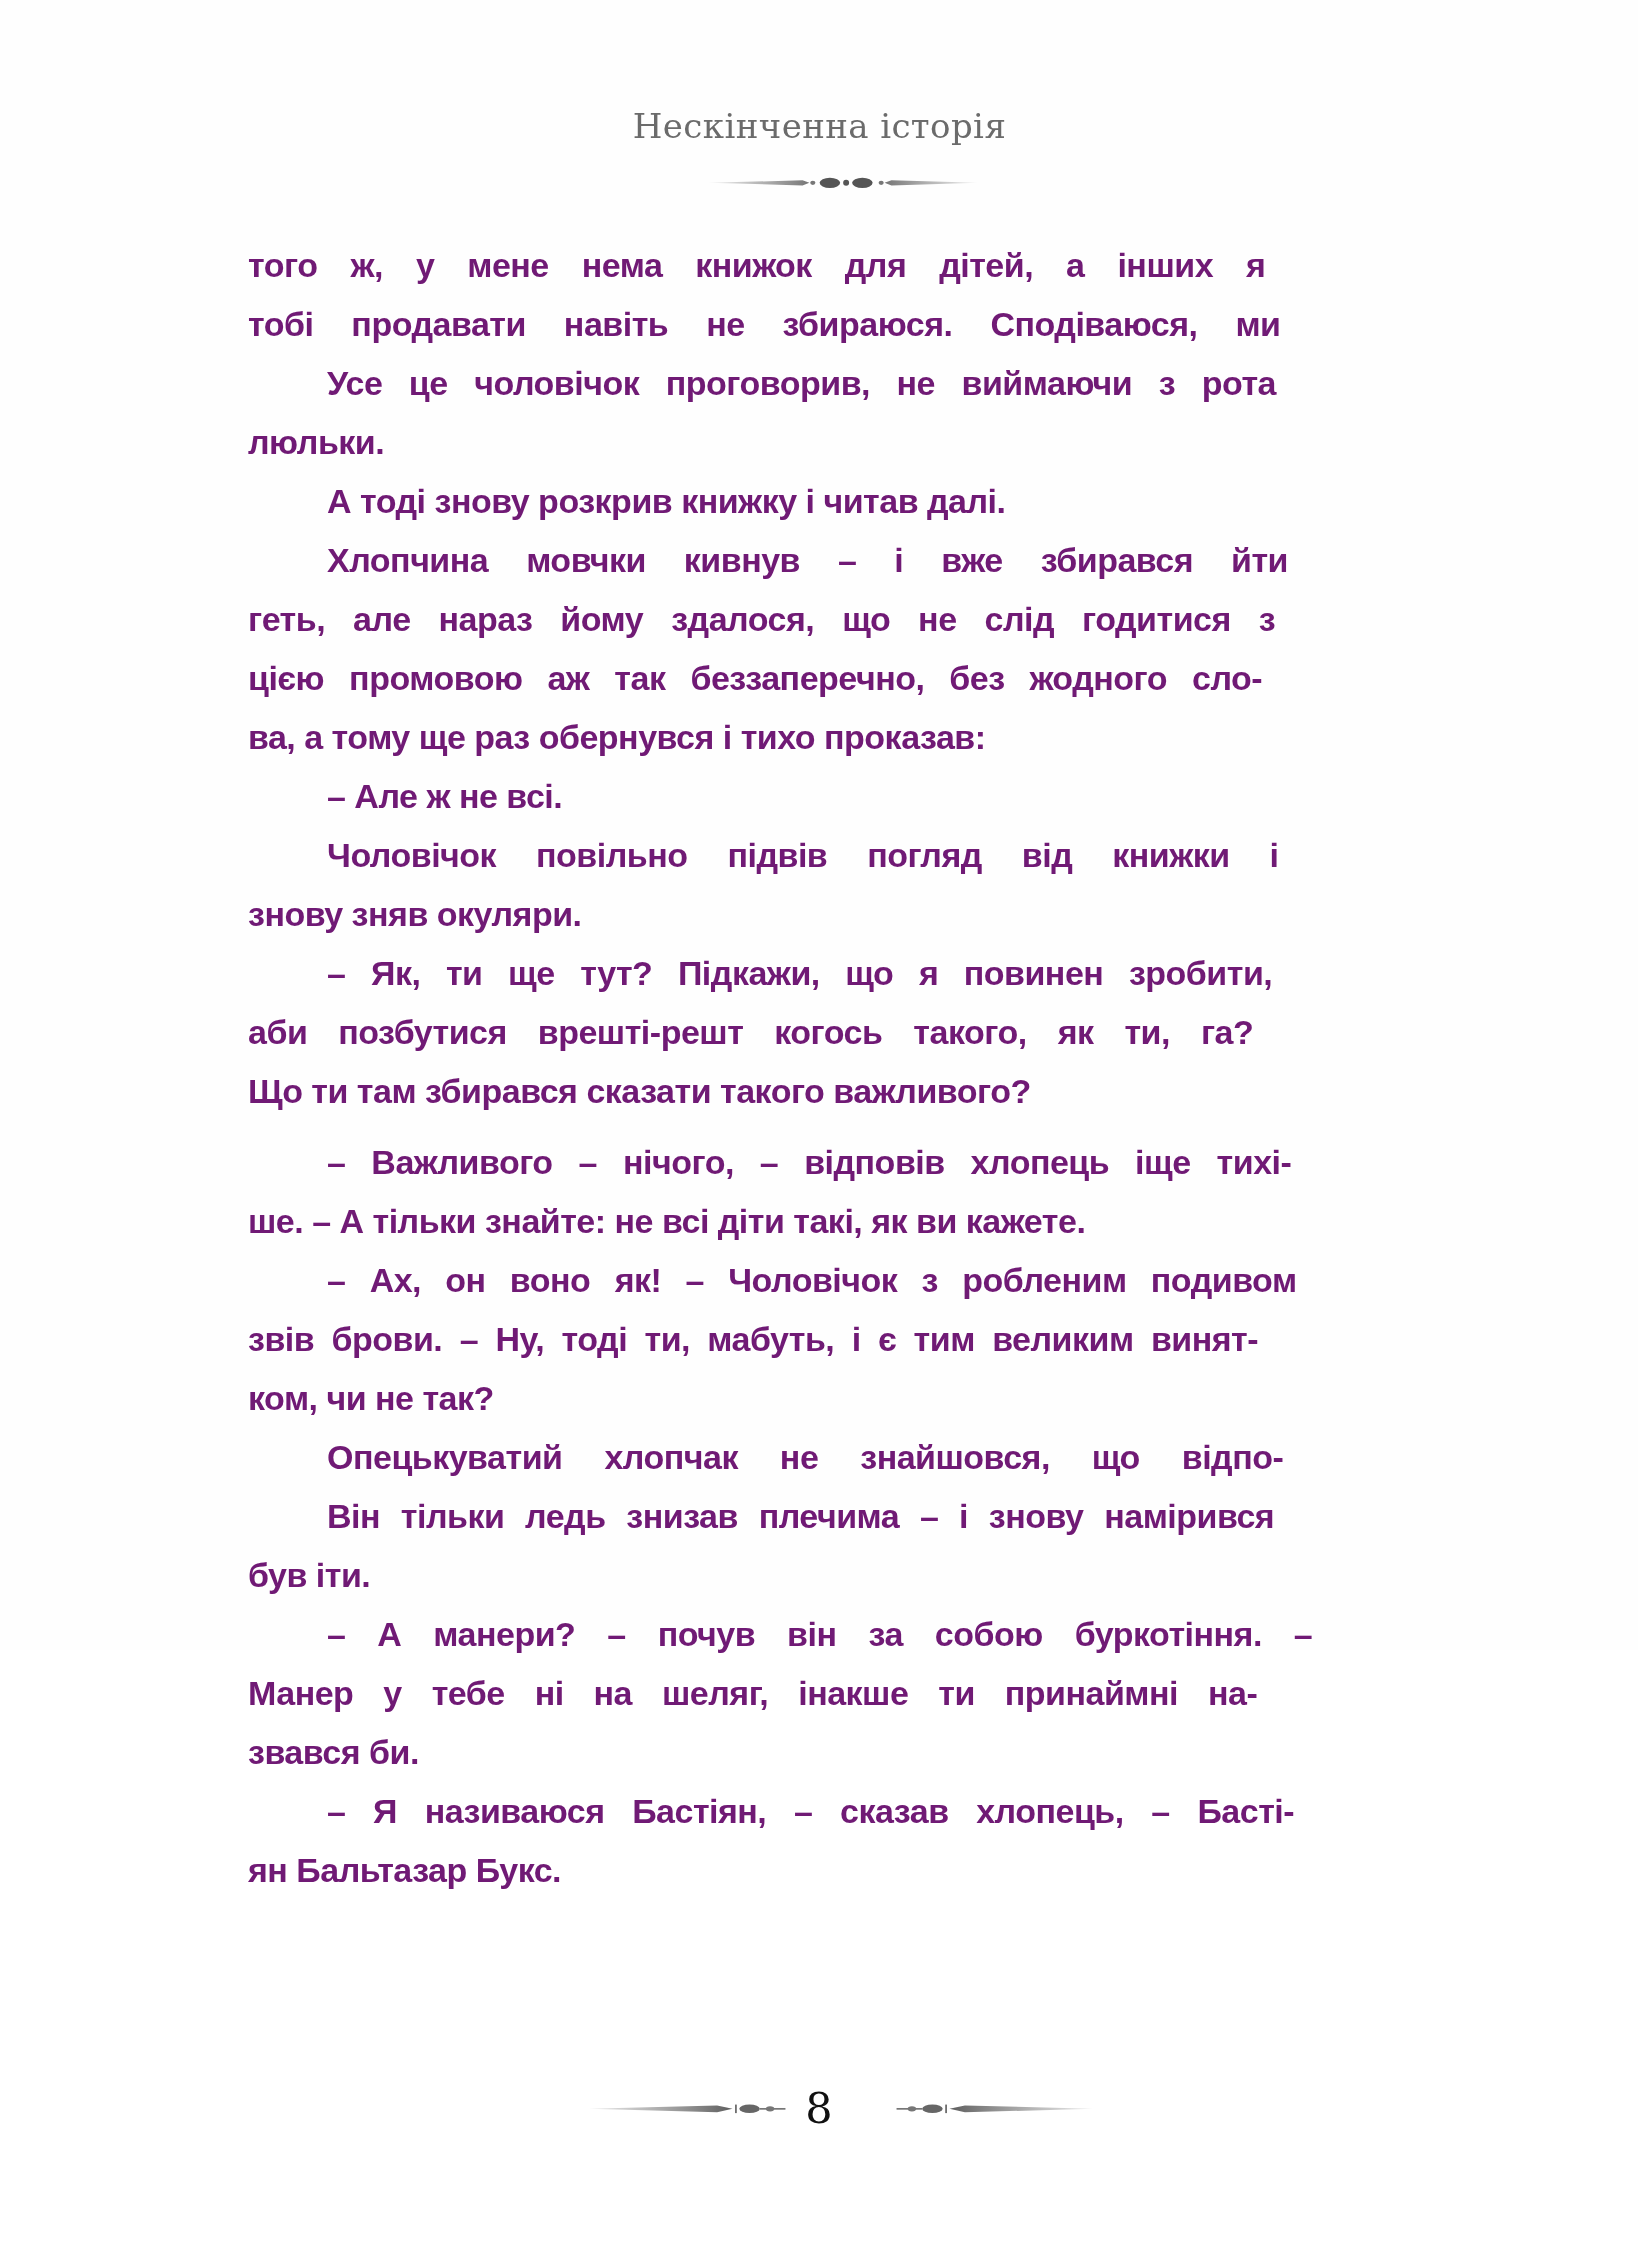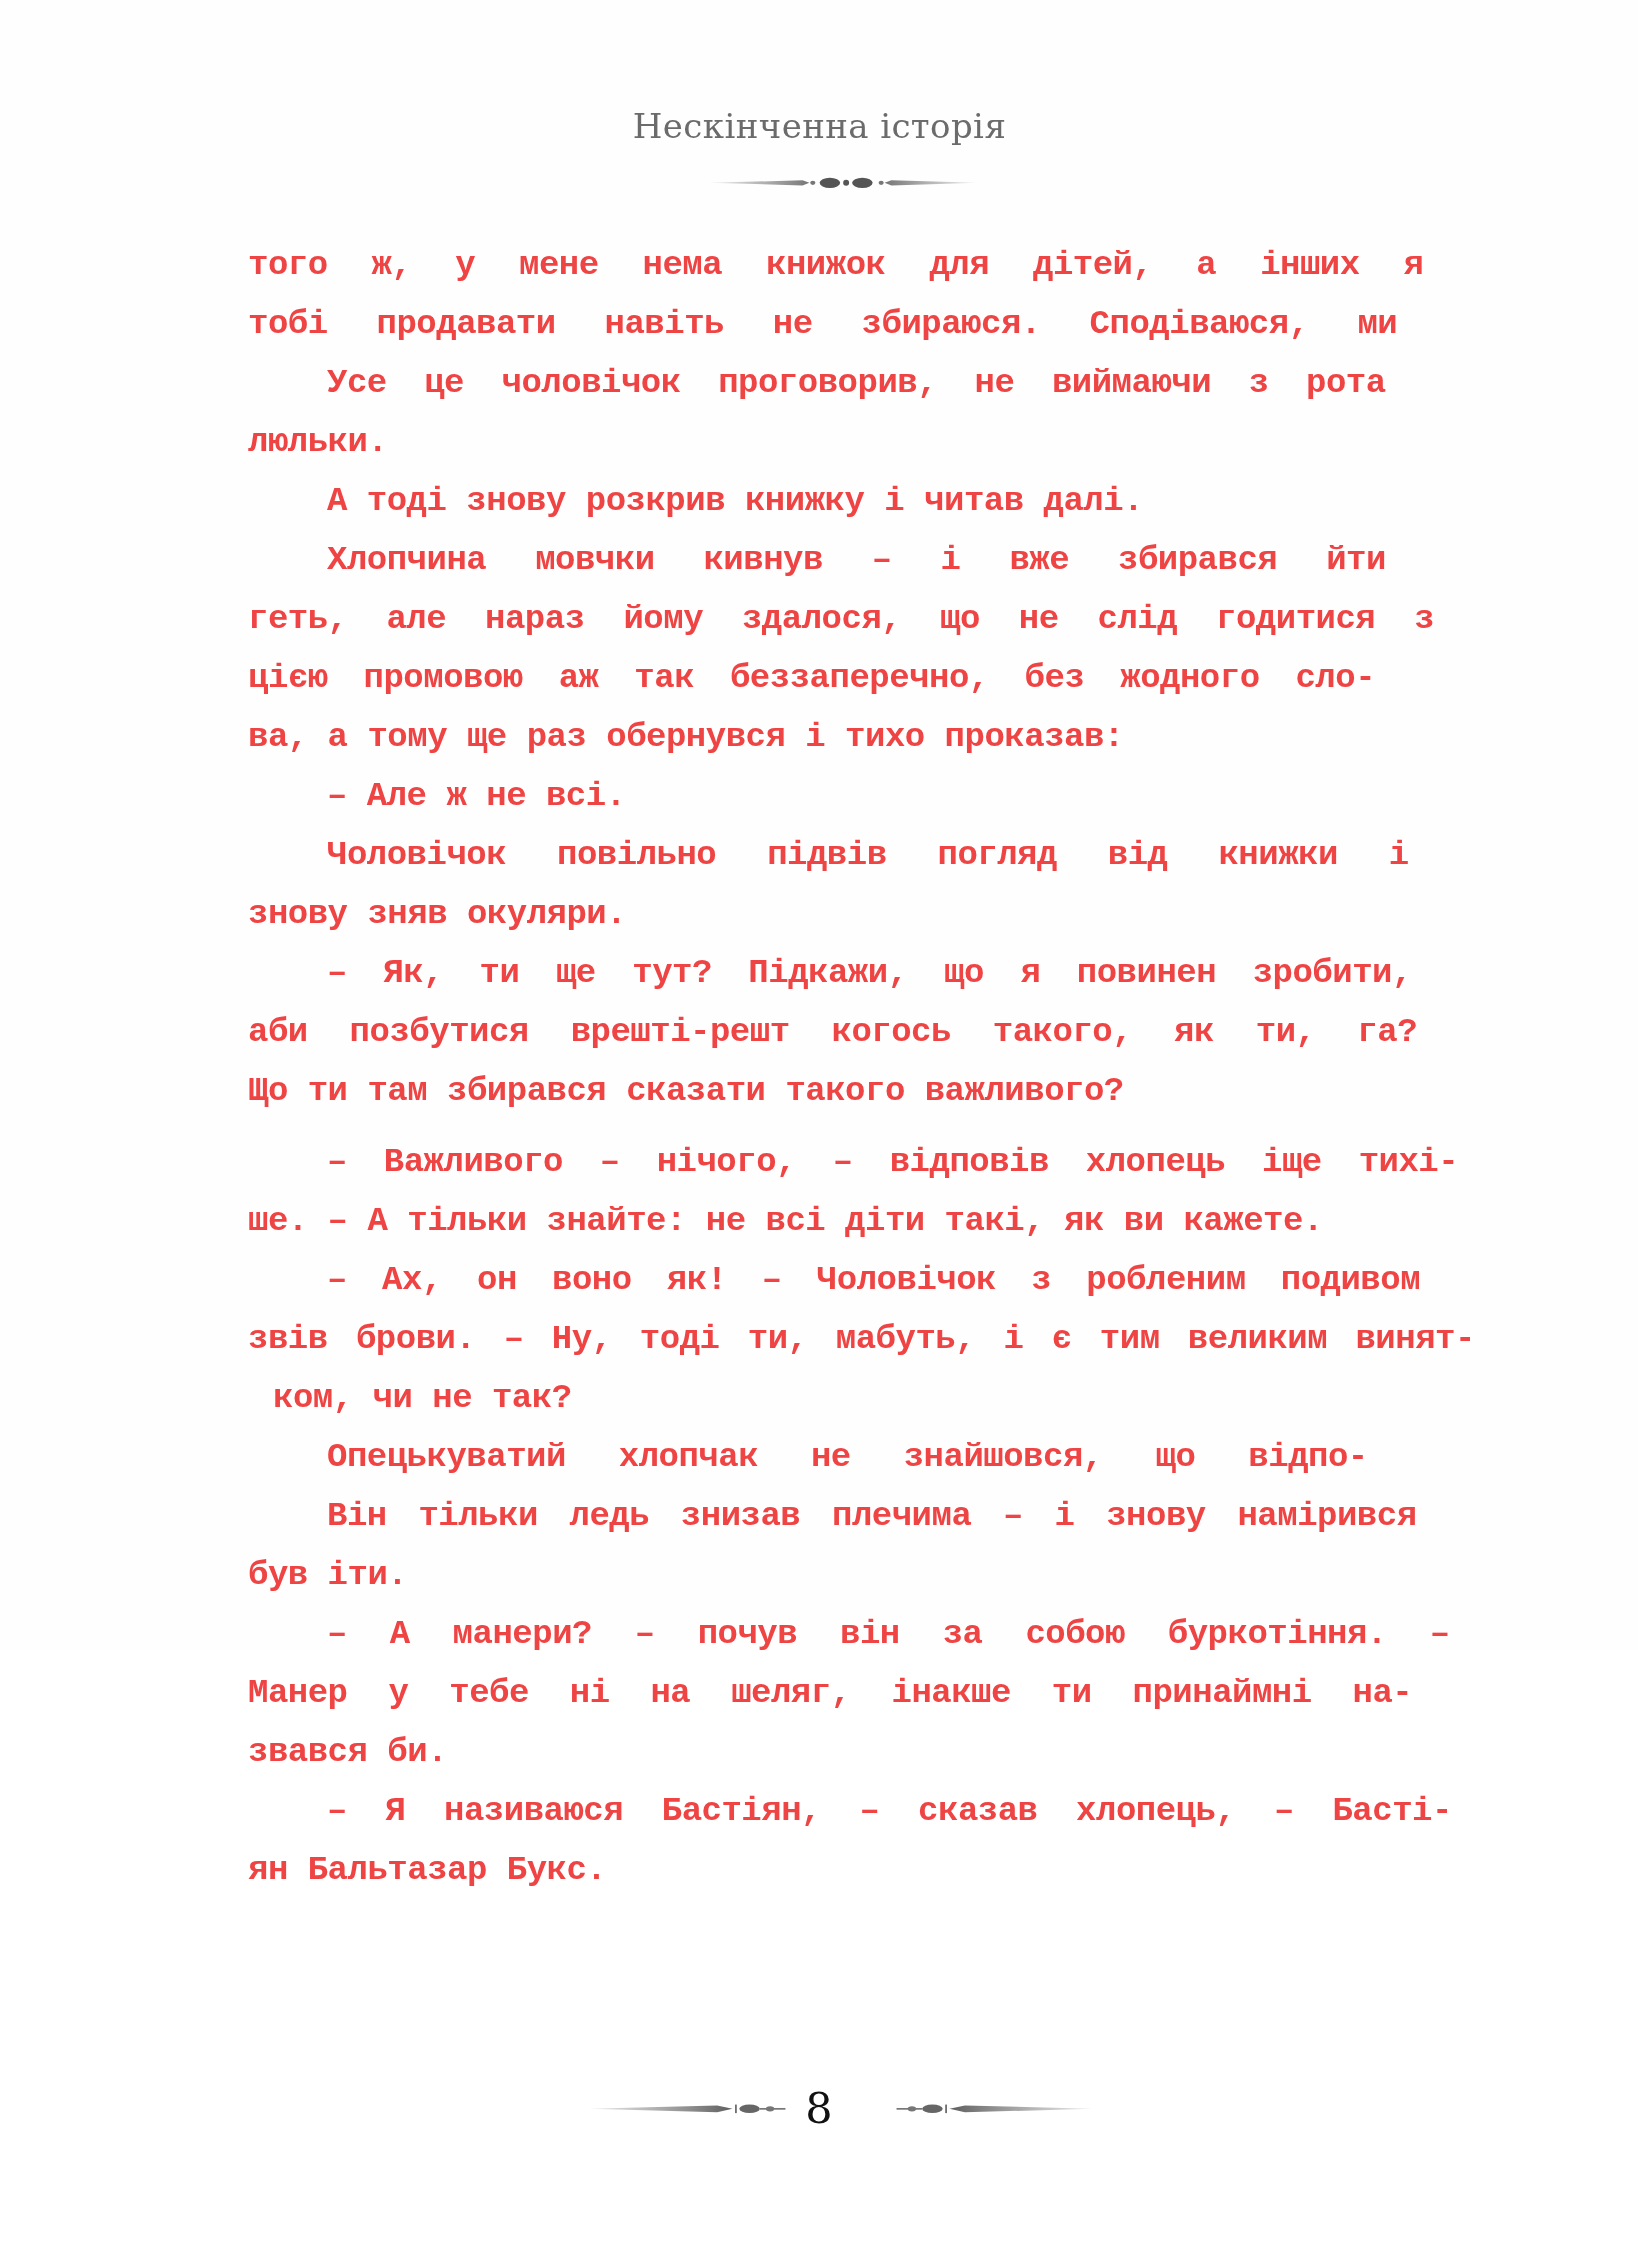--- a/index.html
+++ b/index.html
@@ -8,22 +8,22 @@
   .running-head {
     position: absolute; left: 0; width: 1639px; top: 106px; text-align: center;
     font-family: "DejaVu Serif", serif; font-size: 34px; color: #6b6b6b;
     letter-spacing: 0.4px;
   }
   .head-ornament {
     position: absolute; left: 700px; top: 176px; width: 282px; height: 13.7px;
   }
   .text-block {
     position: absolute; left: 248px; top: 241px; width: 1199px;
-    font-family: Liberation Mono, monospace; font-weight: bold; font-size: 34px;
-    color: #ef4444; letter-spacing: -0.5px;
+    font-family: Liberation Sans, sans-serif; font-weight: bold; font-size: 34px;
+    color: #701a75; letter-spacing: -0.5px;
   }
   .line {
     height: 59px; line-height: 48px; white-space: nowrap;
     text-align: justify; text-align-last: justify;
   }
   .line.indent { padding-left: 79px; }
   .line.last { text-align-last: left; }
   .folio {
     position: absolute; left: 0; width: 1639px; top: 2083px; height: 51px;
   }
@@ -74,21 +74,21 @@
       <div class="line indent last" style="white-space: nowrap;"><span style="display: inline-block;">– Але ж не всі.</span></div>
       <div class="line indent" style="white-space: nowrap;"><span style="display: inline-block; word-spacing: 31px;">Чоловічок повільно підвів погляд від книжки і</span></div>
       <div class="line last" style="white-space: nowrap;"><span style="display: inline-block;">знову зняв окуляри.</span></div>
       <div class="line indent" style="white-space: nowrap;"><span style="display: inline-block; word-spacing: 16.6px;">– Як, ти ще тут? Підкажи, що я повинен зробити,</span></div>
       <div class="line" style="white-space: nowrap;"><span style="display: inline-block; word-spacing: 22px;">аби позбутися врешті-решт когось такого, як ти, га?</span></div>
       <div class="line last" style="white-space: nowrap;"><span style="display: inline-block;">Що ти там збирався сказати такого важливого?</span></div>
       <div class="line indent" style="white-space: nowrap; margin-top: 12px;"><span style="display: inline-block; word-spacing: 17px;">– Важливого – нічого, – відповів хлопець іще тихі-</span></div>
       <div class="line last" style="white-space: nowrap;"><span style="display: inline-block;">ше. – А тільки знайте: не всі діти такі, як ви кажете.</span></div>
       <div class="line indent" style="white-space: nowrap;"><span style="display: inline-block; word-spacing: 15.3px;">– Ах, он воно як! – Чоловічок з робленим подивом</span></div>
       <div class="line" style="white-space: nowrap;"><span style="display: inline-block; word-spacing: 8.4px;">звів брови. – Ну, тоді ти, мабуть, і є тим великим винят-</span></div>
-      <div class="line last" style="white-space: nowrap; margin-left: 25px;"><span style="display: inline-block;">ком, чи не так?</span></div>
+      <div class="line last" style="white-space: nowrap;"><span style="display: inline-block;">ком, чи не так?</span></div>
       <div class="line indent" style="white-space: nowrap;"><span style="display: inline-block; word-spacing: 33px;">Опецькуватий хлопчак не знайшовся, що відпо-</span></div>
       <div class="line indent" style="white-space: nowrap;"><span style="display: inline-block; word-spacing: 11.8px;">Він тільки ледь знизав плечима – і знову намірився</span></div>
       <div class="line last" style="white-space: nowrap;"><span style="display: inline-block;">був іти.</span></div>
       <div class="line indent" style="white-space: nowrap;"><span style="display: inline-block; word-spacing: 23px;">– А манери? – почув він за собою буркотіння. –</span></div>
       <div class="line" style="white-space: nowrap;"><span style="display: inline-block; word-spacing: 21px;">Манер у тебе ні на шеляг, інакше ти принаймні на-</span></div>
       <div class="line last" style="white-space: nowrap;"><span style="display: inline-block;">звався би.</span></div>
       <div class="line indent" style="white-space: nowrap;"><span style="display: inline-block; word-spacing: 18.7px;">– Я називаюся Бастіян, – сказав хлопець, – Басті-</span></div>
       <div class="line last" style="white-space: nowrap;"><span style="display: inline-block;">ян Бальтазар Букс.</span></div>
     </div>
 

